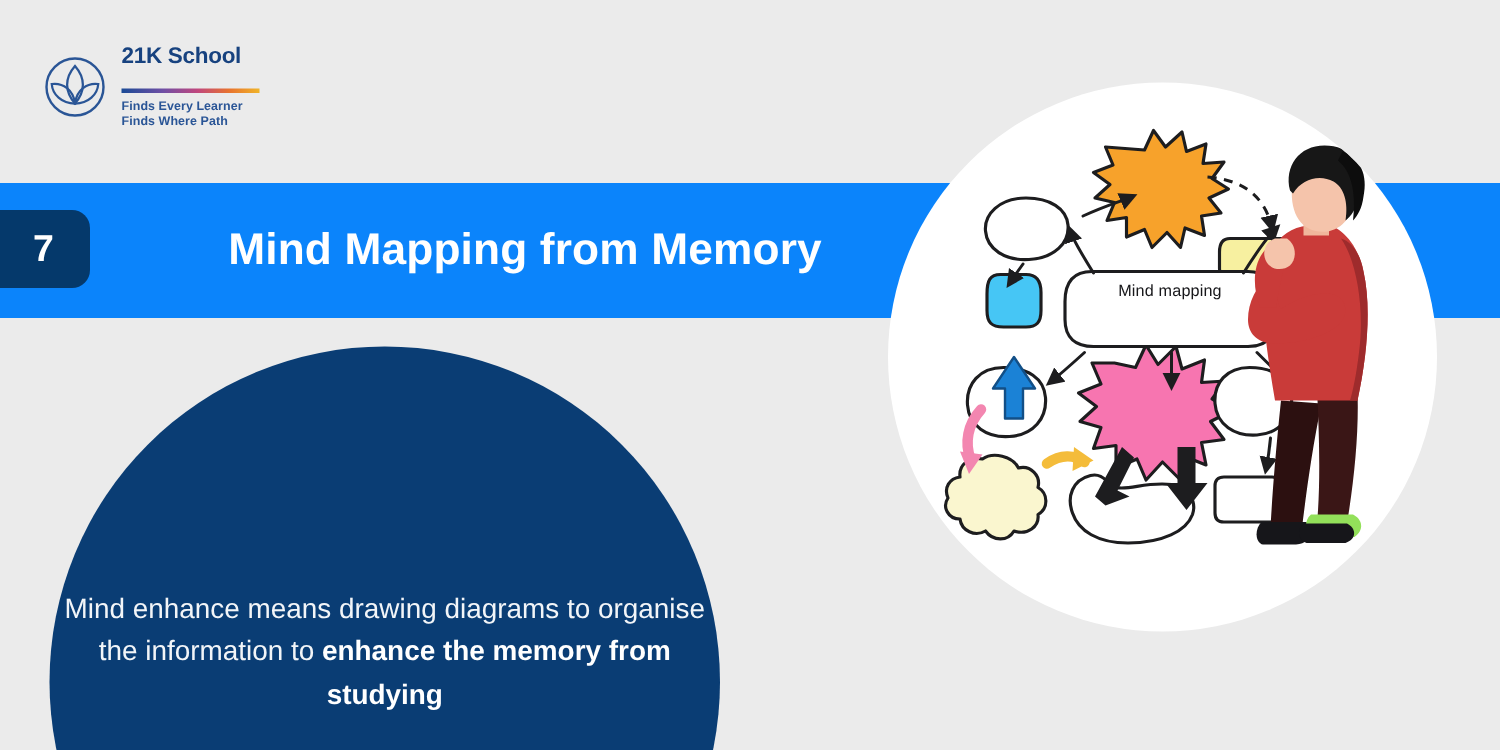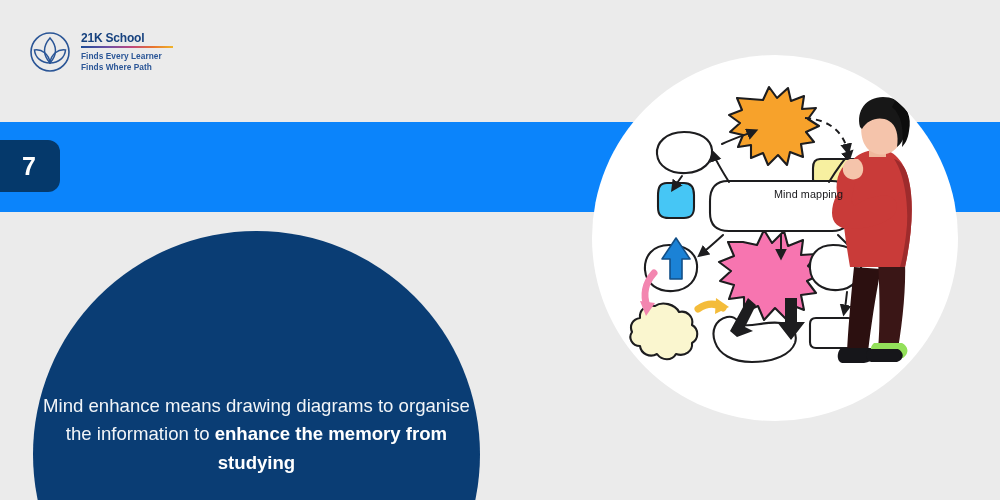--- a/index.html
+++ b/index.html
@@ -27,25 +27,25 @@
     left: 28px;
     top: 30px;
     display: flex;
     align-items: center;
     gap: 9px;
     z-index: 40;
   }
   #logo-mark { width: 44px; height: 44px; display: block; }
   #logo-text { display: flex; flex-direction: column; line-height: 1; }
   #logo-word {
-    font-size: 12px;
+    font-size: 15px;
     font-weight: bold;
     color: #17427f;
     letter-spacing: -0.2px;
-    padding-bottom: 2px;
+    padding-bottom: 14px;
   }
   #logo-rule {
     height: 2.5px;
     width: 92px;
     background: linear-gradient(to right, #1b4b96 0%, #6f4fa5 30%, #c0477e 55%, #e8732f 78%, #f0b429 100%);
     margin-bottom: 3px;
   }
   .logo-tag {
     font-size: 8.3px;
     font-weight: bold;
@@ -135,21 +135,21 @@
     background: #ffffff;
     z-index: 30;
     overflow: hidden;
   }
   #illus-svg { position: absolute; left: 0; top: 0; display: block; }
   #mindmap-label {
     position: absolute;
     left: 125px;
     top: 133px;
     width: 126px;
-    text-align: right;
+    text-align: center;
     font-size: 10.8px;
     color: #17171a;
     z-index: 5;
     letter-spacing: 0.1px;
   }
 </style>
 </head>
 <body>
 
 <div id="canvas">
@@ -168,20 +168,21 @@
       <span id="logo-rule"></span>
       <span class="logo-tag">Finds Every Learner</span>
       <span class="logo-tag">Finds Where Path</span>
     </span>
   </div>
 
   <div id="banner"></div>
   <div id="badge">
     <span id="badge-num">7</span>
   </div>
+  <div id="banner-title">Mind Mapping from Memory</div>
 
   <div id="navy-circle"></div>
   <div id="desc">
     <span>Mind enhance means drawing diagrams to organise the information to </span><b>enhance the memory from studying</b>
   </div>
 
   <div id="illus-circle">
     <svg id="illus-svg" width="366" height="366" viewBox="0 0 366 366" aria-hidden="true">
       <defs>
         <marker id="ah" markerWidth="7" markerHeight="7" refX="4.2" refY="3" orient="auto">

